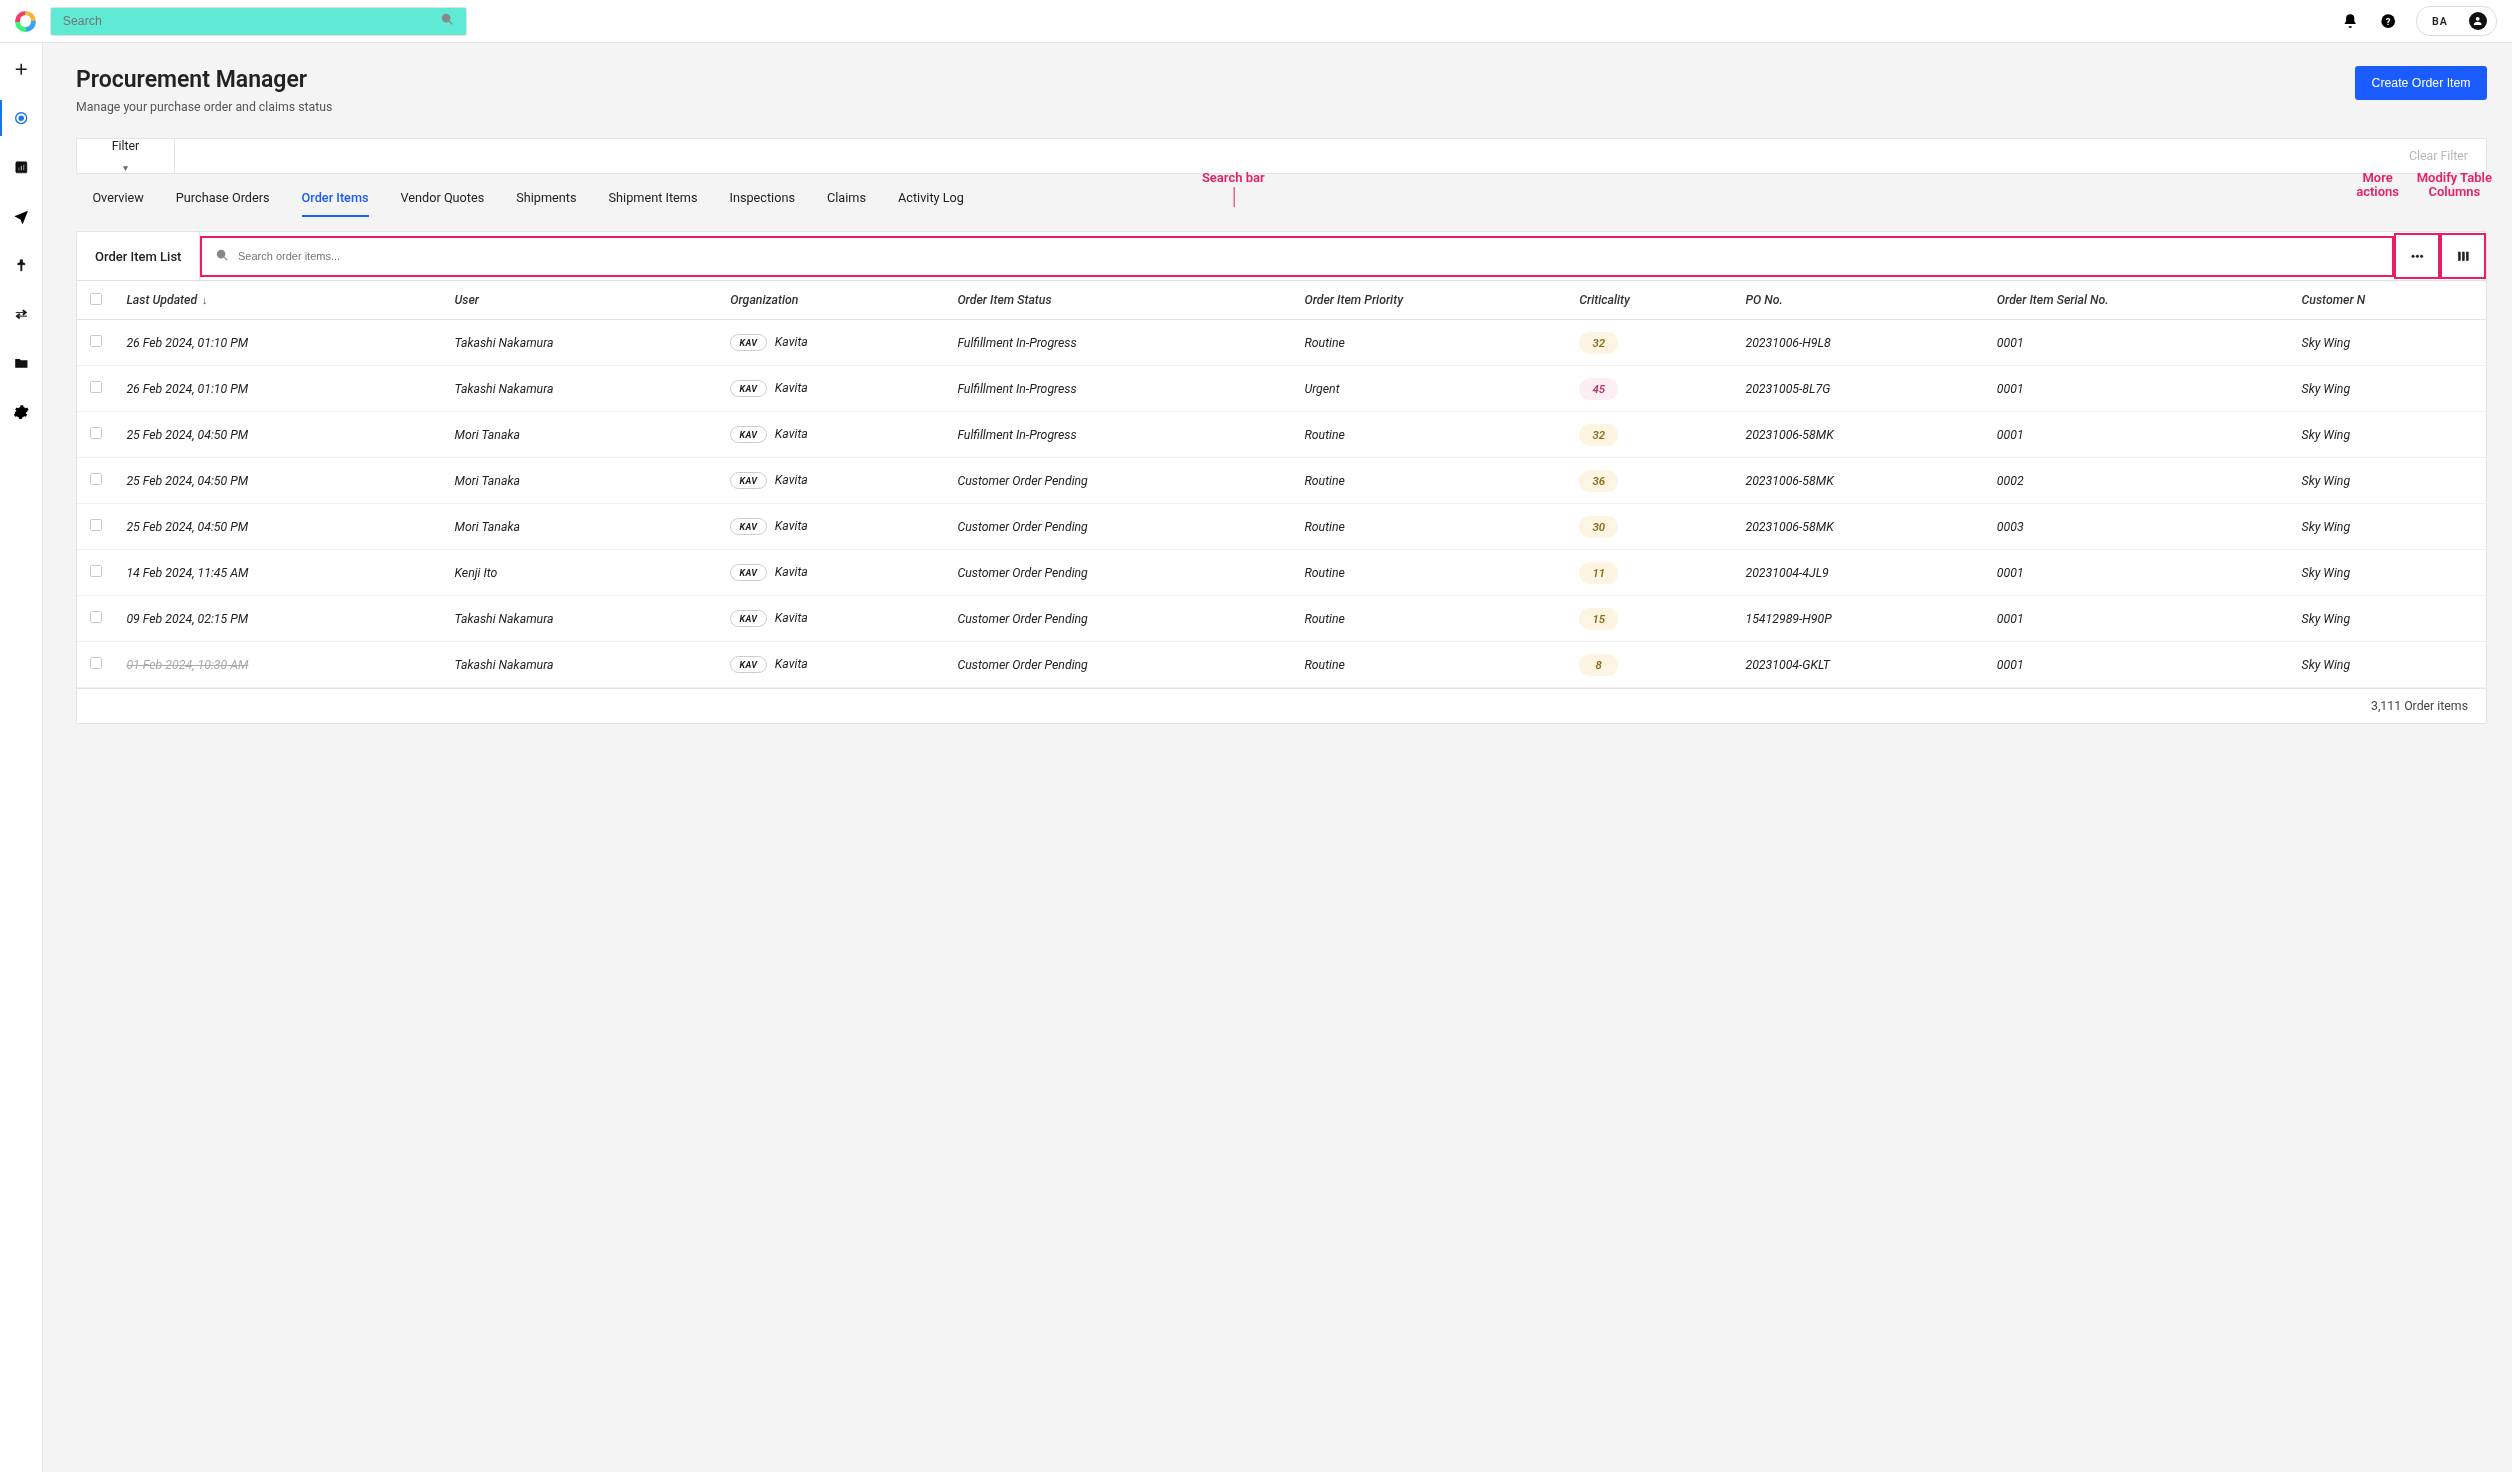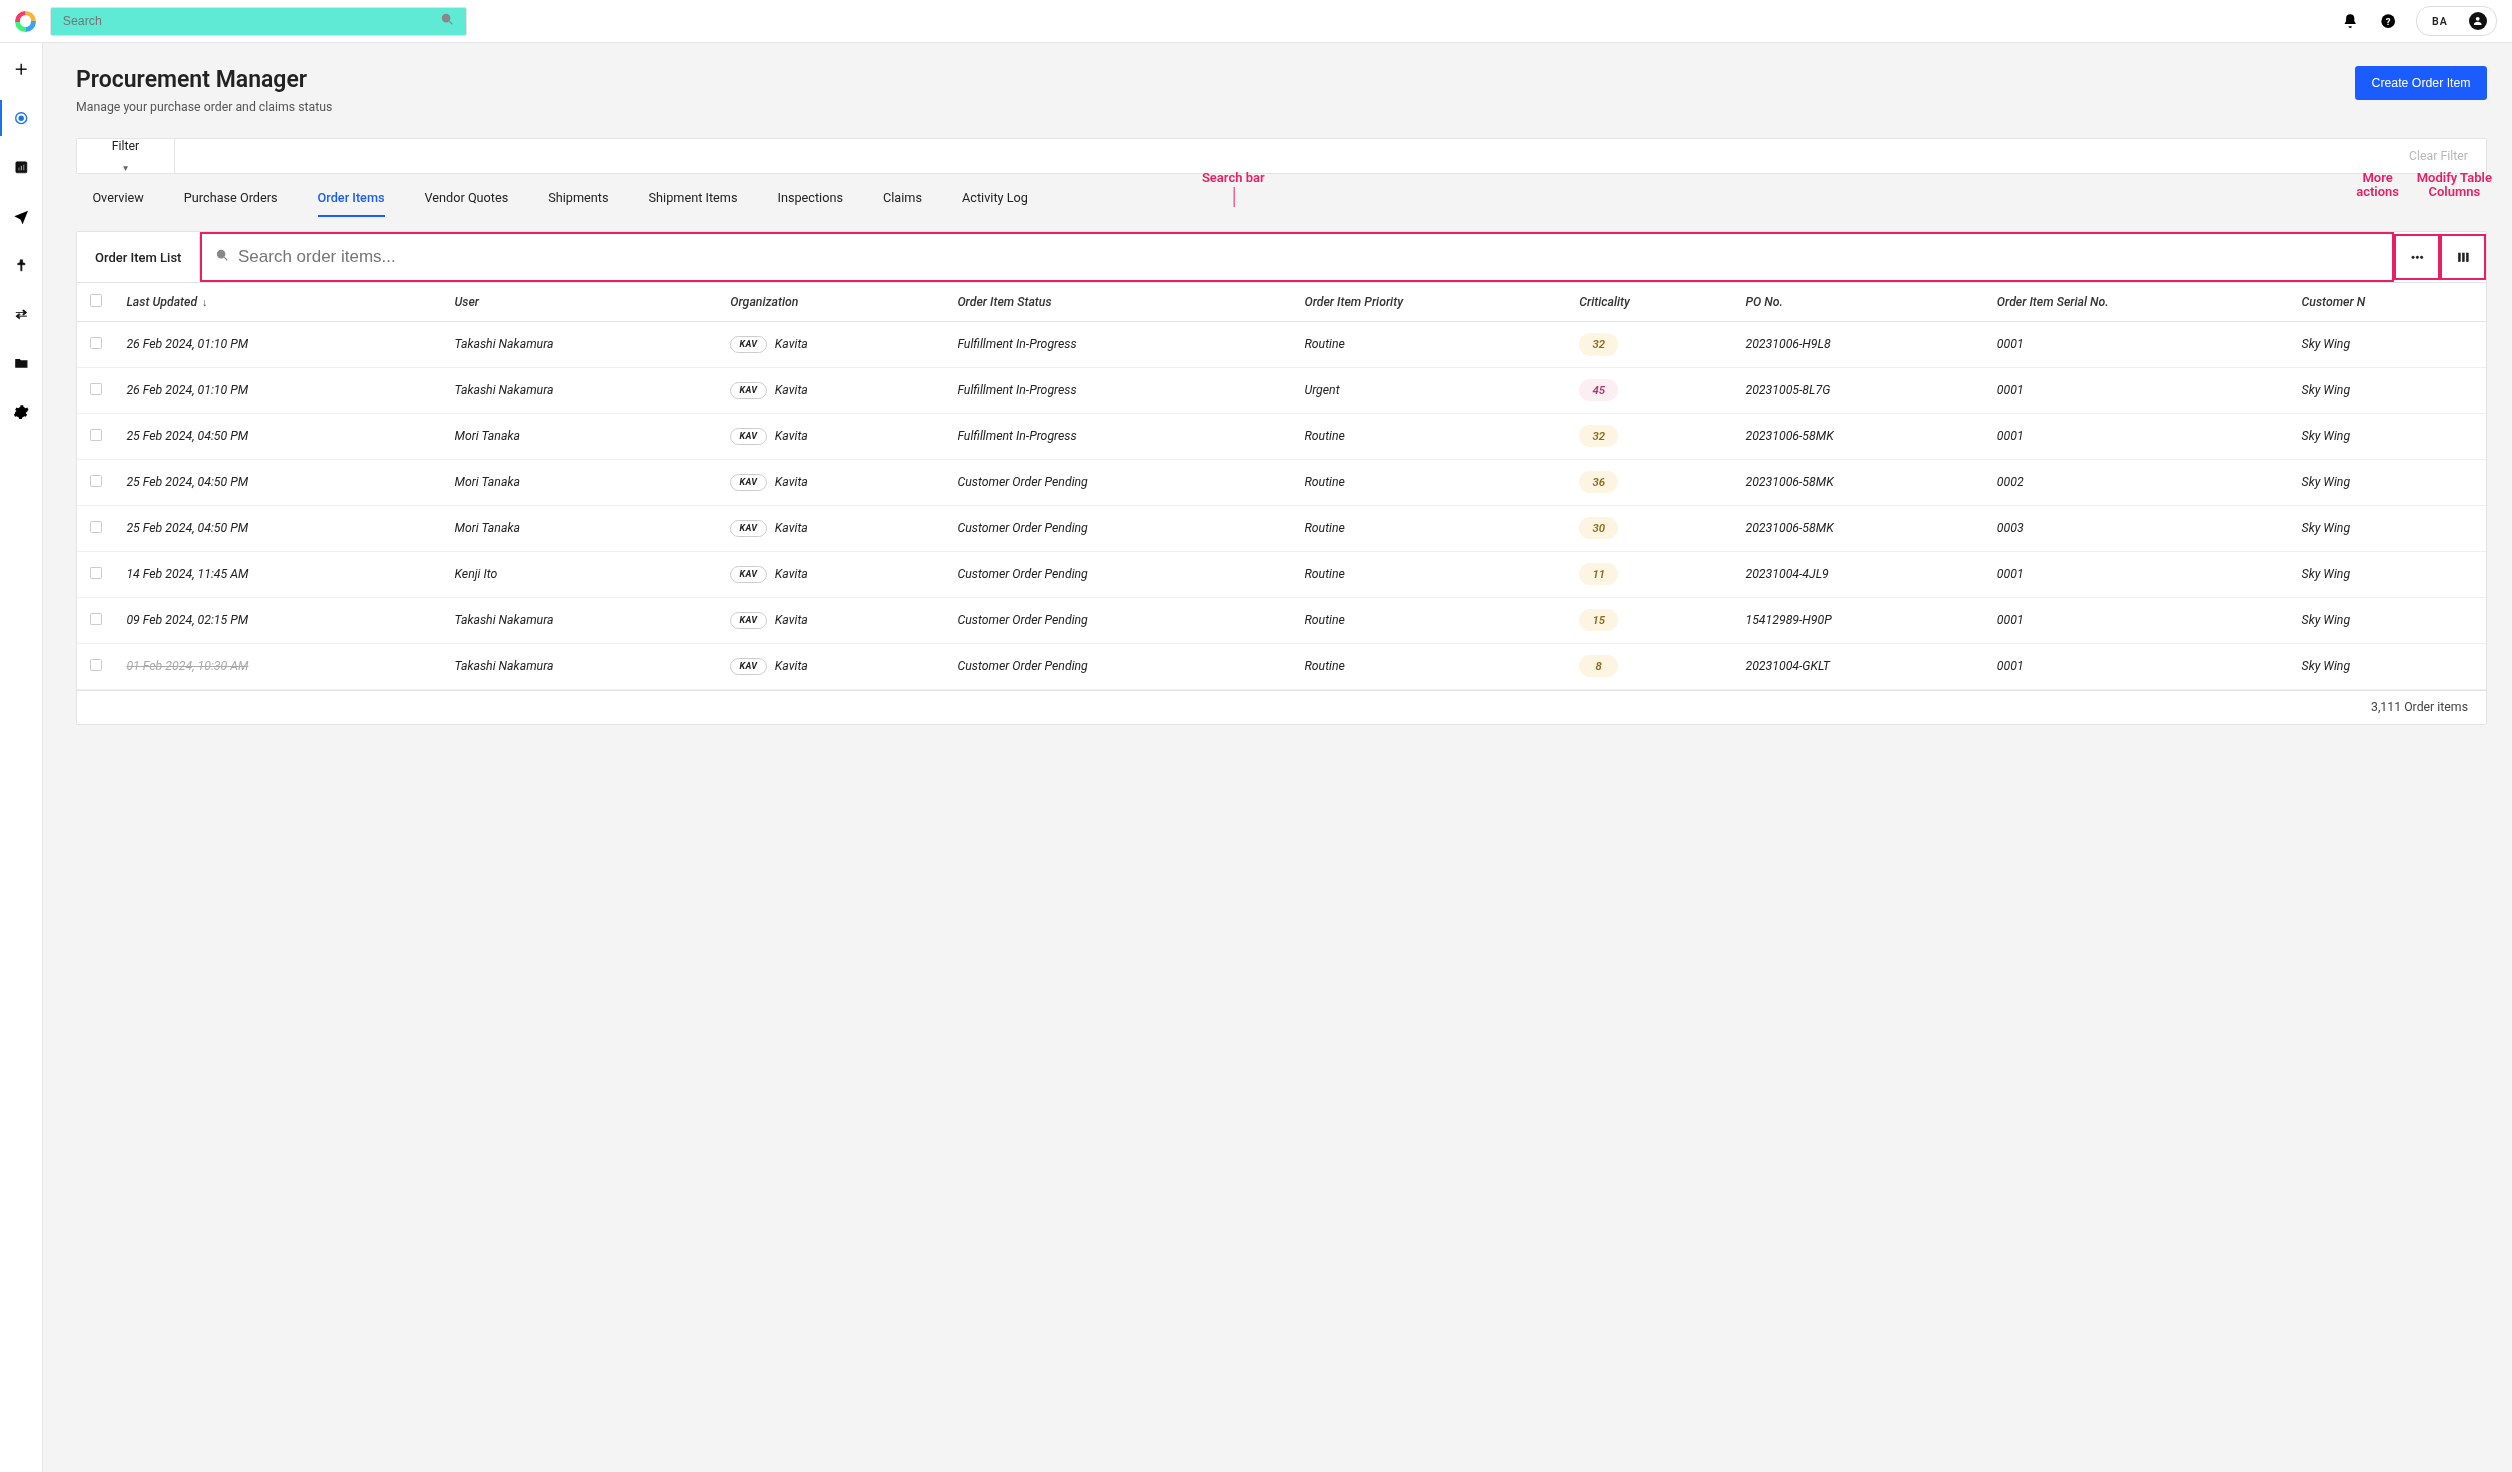--- a/index.html
+++ b/index.html
@@ -31,31 +31,31 @@
     .page-subtitle { font-size:12.3px; color:#555; }
     .create-btn { background:#1a5cff; color:#fff; border:none; border-radius:3.3px; padding:9.8px 16.4px; font-size:12.3px; font-weight:500; cursor:pointer; }
 
     
     .filter-strip { margin-top:24.5px; background:#fff; border:0.8px solid #e3e3e3; border-radius:1.6px; display:flex; align-items:center; height:36px;}
     .filter-btn { width:98px; height:100%; display:flex; align-items:center; justify-content:space-between; padding:0 14.7px; border-right:0.8px solid #e3e3e3; font-size:12.3px; cursor:pointer;flex-direction:column;}
     .filter-btn .caret{font-size:8.2px;color:#666;}
     .clear-filter { margin-left:auto; padding:0 18px; color:#b8b8b8; font-size:12.3px; cursor:pointer;}
 
     
-    .tabs { display:flex; gap:40px; padding:16.4px 16.4px 0 16.4px; font-size:12.7px; }
+    .tabs { display:flex; gap:32px; padding:16.4px 16.4px 0 16.4px; font-size:12.7px; }
     .tab { padding-bottom:11.4px; cursor:pointer; color:#222; position:relative;}
     .tab.active { color:#1a5cff; font-weight:500;}
     .tab.active::after{content:"";position:absolute;left:0;right:0;bottom:0;height:1.6px;background:#1a5cff;}
 
     
     .card { background:#fff; border:0.8px solid #e3e3e3; border-radius:1.6px; margin-top:14.7px; overflow:hidden;}
     .card-header { display:flex; align-items:center; border-bottom:0.8px solid #e3e3e3; }
     .card-title { padding:16.4px 18px; font-size:13px; font-weight:500; border-right:0.8px solid #e3e3e3; }
     .card-search { flex:1; display:flex; align-items:center; padding:0 14.7px; gap:8.2px; color:#888; }
-    .card-search input { flex:1; border:none; outline:none; font-size:17px; padding:14.7px 0;}
+    .card-search input { flex:1; border:none; outline:none; font-size:11px; padding:14.7px 0;}
     .icon-btn { width:46px; height:46px; display:flex; align-items:center; justify-content:center; border-left:0.8px solid #e3e3e3; cursor:pointer; }
 
     
     .highlight { outline:2.5px solid #e91e63; outline-offset:-2.5px; }
     .annotations { position:relative; height:0; }
     .anno { position:absolute; color:#e91e63; font-weight:600; font-size:13px; line-height:1.1; text-align:center; }
     .anno .line { position:absolute; background:#e91e63; width:1.6px; }
 
     
     .table-wrap { overflow-x:auto;font-style:italic; }

